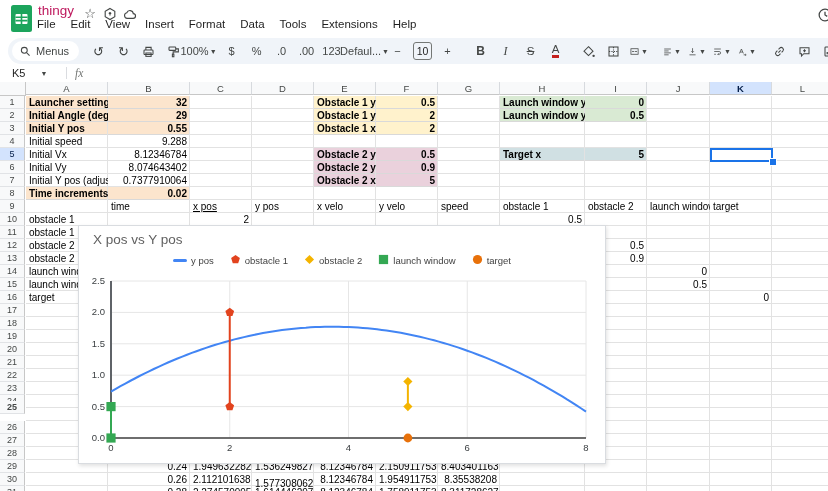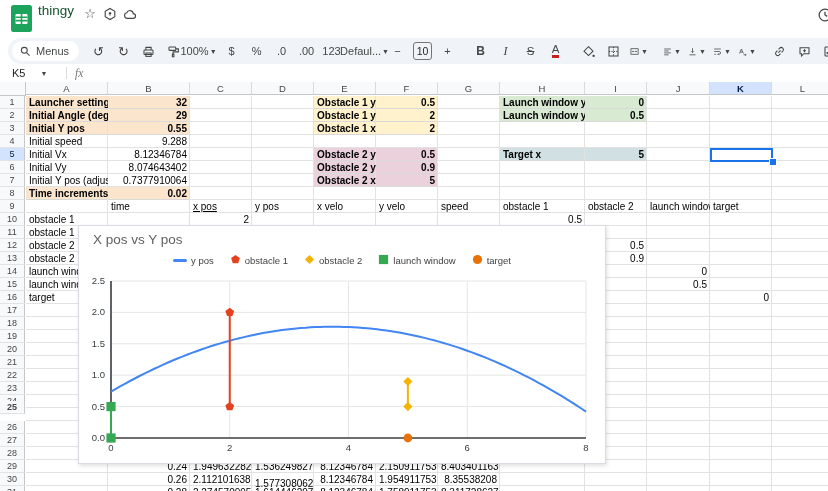--- a/index.html
+++ b/index.html
@@ -1,21 +1,21 @@
 <!DOCTYPE html>
 <html><head>
 <meta charset="utf-8">
 <style>
   html,body{margin:0;padding:0;}
   body{width:828px;height:491px;overflow:hidden;background:#fff;
        font-family:"Liberation Sans", sans-serif;color:#1f1f1f;position:relative;}
   
   #topbar{position:absolute;left:0;top:0;width:828px;height:36px;}
   #logo{position:absolute;left:11px;top:5px;width:21px;height:27px;}
-  #doc-title{position:absolute;left:38px;top:3px;font-size:13.5px;font-weight:500;color:#14532d;}
+  #doc-title{position:absolute;left:38px;top:3px;font-size:13.5px;font-weight:500;color:#be185d;}
   .doc-ico{position:absolute;top:6px;width:16px;height:16px;color:#444746;font-size:13px;line-height:16px;text-align:center;}
   #menubar{position:absolute;left:37px;top:18px;height:17px;display:flex;gap:15px;font-size:11.5px;color:#1f1f1f;}
   .menu-item{cursor:default;}
   #history-ico{position:absolute;left:816px;top:6px;width:18px;height:18px;color:#444746;}
   
   #toolbar{position:absolute;left:8px;top:38px;width:820px;height:26px;background:#f0f4f9;
            border-radius:13px 0 0 13px;display:flex;align-items:center;gap:2px;padding-left:4px;box-sizing:border-box;}
   .tb{display:flex;align-items:center;justify-content:center;height:20px;min-width:19px;border-radius:4px;
       font-size:11px;color:#444746;padding:0 2px;}
   .tb svg{display:block;}
@@ -73,20 +73,31 @@
   </svg>
   <div id="doc-title">thingy</div>
   <span class="doc-ico" style="left:82px">☆</span>
   <svg class="doc-ico" style="left:102px" width="16" height="16" viewBox="0 0 20 20" fill="none" stroke="#444746" stroke-width="1.4">
     <path d="M10 3l6 3.5v7L10 17l-6-3.5v-7z"></path>
       <path d="M10 12V8m0 0L8.5 9.5M10 8l1.5 1.5"></path>
   </svg>
   <svg class="doc-ico" style="left:122px" width="16" height="16" viewBox="0 0 20 20" fill="none" stroke="#444746" stroke-width="1.4">
     <path d="M6.5 15.5h7.2a3 3 0 0 0 .4-6 4.2 4.2 0 0 0-8.1-1.1 3.6 3.6 0 0 0 .5 7.1z"></path>
   </svg>
+  <nav id="menubar">
+      <span class="menu-item">File</span>
+      <span class="menu-item">Edit</span>
+      <span class="menu-item">View</span>
+      <span class="menu-item">Insert</span>
+      <span class="menu-item">Format</span>
+      <span class="menu-item">Data</span>
+      <span class="menu-item">Tools</span>
+      <span class="menu-item">Extensions</span>
+      <span class="menu-item">Help</span>
+    </nav>
   <svg id="history-ico" viewBox="0 0 20 20" fill="none" stroke="#444746" stroke-width="1.4">
     <circle cx="10" cy="10" r="6.5"></circle>
       <path d="M10 6.5V10l2.5 1.5"></path>
   </svg>
 </div>
 
 <div id="toolbar">
   <div id="menus-pill">
     <svg width="14" height="14" viewBox="0 0 20 20" fill="none" stroke="#444746" stroke-width="1.5">
       <circle cx="9" cy="9" r="4.2"></circle>

